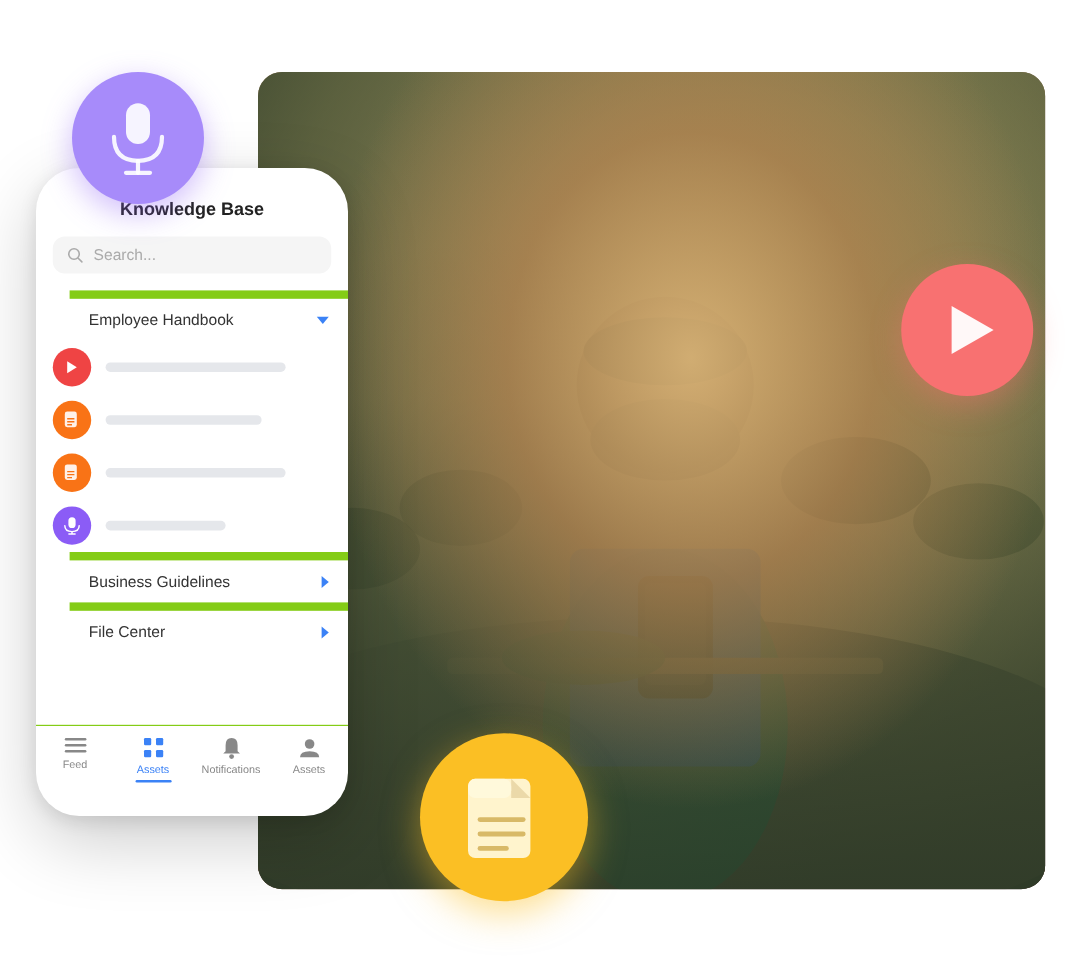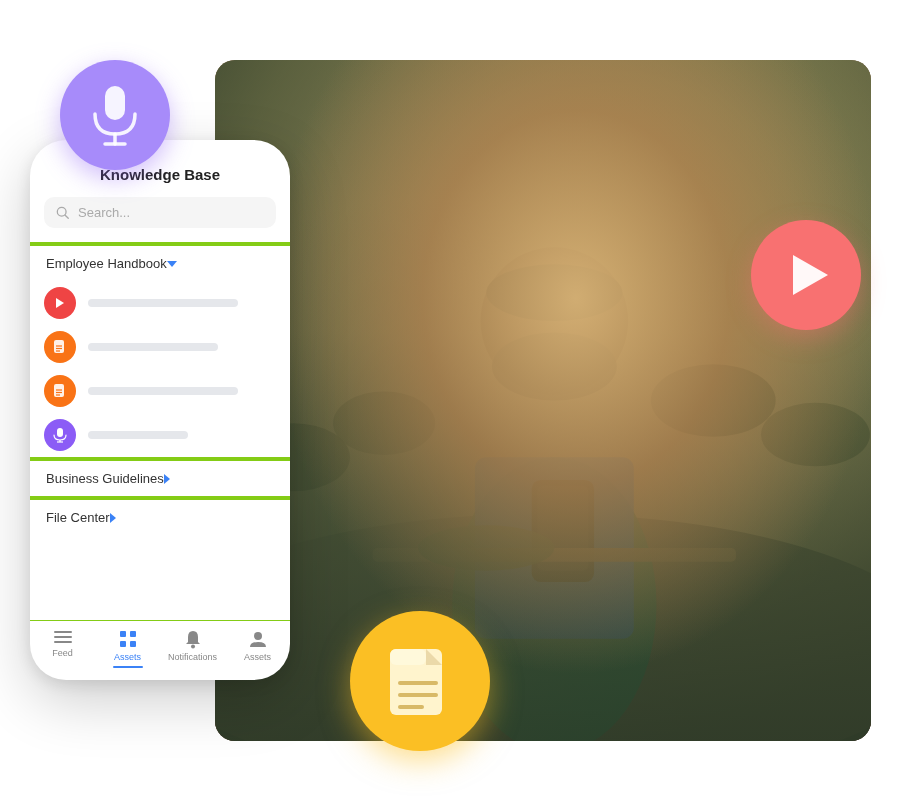--- a/index.html
+++ b/index.html
@@ -53,21 +53,21 @@
       width: 260px;
       height: 540px;
       background: #fff;
       border-radius: 36px;
       box-shadow: 0 20px 60px rgba(0,0,0,0.2), 0 4px 15px rgba(0,0,0,0.1);
       overflow: hidden;
       z-index: 10;
     }
 
     .phone-screen {
-      padding: 20px 0 0 0;
+      padding: 20px 0 16px 0;
       height: 100%;
       display: flex;
       flex-direction: column;
     }
 
     .phone-title {
       text-align: center;
       font-size: 15px;
       font-weight: 600;
       color: #222;
@@ -98,23 +98,24 @@
       color: #aaa;
       background: transparent;
       border: none;
       outline: none;
       flex: 1;
     }
 
     .section-header {
       display: flex;
       align-items: center;
-      justify-content: flex-start;
+      justify-content: space-between;
       padding: 10px 16px 10px 16px;
-      border-top: 4px solid #84cc16;
+      border-top: 7px solid #84cc16;
+      margin-left: 28px;
     }
 
     .section-header-label {
       font-size: 13px;
       font-weight: 500;
       color: #333;
     }
 
     .chevron-down {
       border-left: 5px solid transparent;

